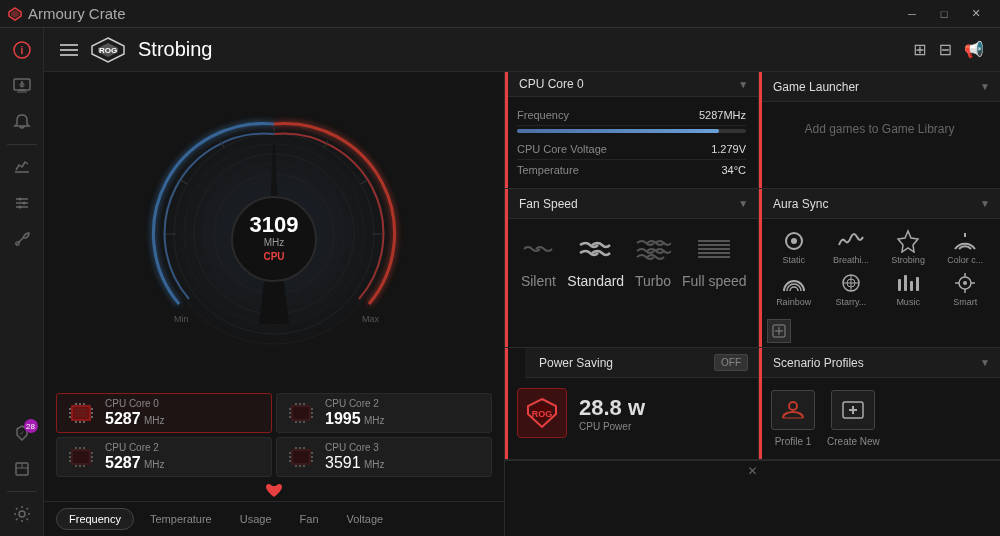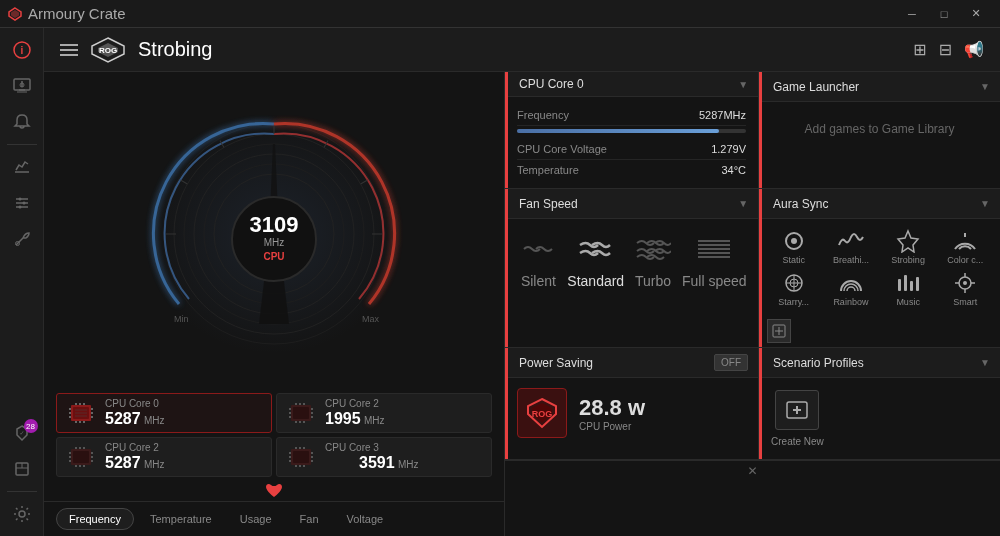--- a/index.html
+++ b/index.html
@@ -482,21 +482,21 @@
                   <rect x="16" y="1" width="2" height="2" fill="#555"></rect>
                 <rect x="8" y="19" width="2" height="2" fill="#555"></rect>
                   <rect x="12" y="19" width="2" height="2" fill="#555"></rect>
                   <rect x="16" y="19" width="2" height="2" fill="#555"></rect>
                 <rect x="6" y="5" width="16" height="12" fill="#2a1010" rx="1"></rect>
               </svg>
             </div>
             <div class="core-info">
               <div class="core-name">CPU Core 3</div>
               <div>
-                <span style="font-size:16px;font-weight:bold;color:#fff;margin-left:34px;">3591</span>
+                <span style="font-size:16px;font-weight:normal;color:#fff;">3591</span>
                 <span style="font-size:10px;color:#888;"> MHz</span>
               </div>
             </div>
           </div>
         </div>
 
         <div class="heart-container">
           <svg width="20" height="16" viewBox="0 0 20 16">
             <path d="M10 14 C10 14 2 8 2 4 C2 1 5 0 7 2 C8 3 9 3 10 3 C11 3 12 3 13 2 C15 0 18 1 18 4 C18 8 10 14 10 14Z" fill="#e84040"></path>
           </svg>
@@ -658,38 +658,38 @@
                       <path d="M8 20 A8 8 0 0 1 20 20" stroke="#aaa" stroke-width="2" fill="none"></path>
                       <line x1="14" y1="4" x2="14" y2="8" stroke="#aaa" stroke-width="2"></line>
                     </svg>
                 </div>
                 <span class="aura-label">Color c...</span>
               </div>
 
               <div class="aura-item">
                 <div class="aura-icon">
                   <svg width="28" height="24" viewBox="0 0 28 24">
+                    <path d="M4 20 A10 10 0 0 1 24 20" stroke="#aaa" stroke-width="2" fill="none"></path>
+                    <path d="M7 20 A7 7 0 0 1 21 20" stroke="#aaa" stroke-width="1.5" fill="none"></path>
+                    <path d="M10 20 A4 4 0 0 1 18 20" stroke="#aaa" stroke-width="1.5" fill="none"></path>
+                  </svg>
+                </div>
+                <span class="aura-label">Rainbow</span>
+              </div>
+
+              <div class="aura-item">
+                <div class="aura-icon">
+                  <svg width="28" height="24" viewBox="0 0 28 24">
                       <circle cx="14" cy="12" r="8" stroke="#aaa" stroke-width="1.5" fill="none"></circle>
                       <circle cx="14" cy="12" r="4" stroke="#aaa" stroke-width="1" fill="none"></circle>
                       <line x1="14" y1="4" x2="14" y2="20" stroke="#aaa" stroke-width="1"></line>
                       <line x1="6" y1="12" x2="22" y2="12" stroke="#aaa" stroke-width="1"></line>
                     </svg>
                 </div>
                 <span class="aura-label">Starry...</span>
-              </div>
-
-              <div class="aura-item">
-                <div class="aura-icon">
-                  <svg width="28" height="24" viewBox="0 0 28 24">
-                    <path d="M4 20 A10 10 0 0 1 24 20" stroke="#aaa" stroke-width="2" fill="none"></path>
-                    <path d="M7 20 A7 7 0 0 1 21 20" stroke="#aaa" stroke-width="1.5" fill="none"></path>
-                    <path d="M10 20 A4 4 0 0 1 18 20" stroke="#aaa" stroke-width="1.5" fill="none"></path>
-                  </svg>
-                </div>
-                <span class="aura-label">Rainbow</span>
               </div>
 
               <div class="aura-item">
                 <div class="aura-icon">
                   <svg width="28" height="24" viewBox="0 0 28 24">
                     <rect x="4" y="8" width="3" height="12" fill="#aaa" rx="1"></rect>
                     <rect x="10" y="4" width="3" height="16" fill="#aaa" rx="1"></rect>
                     <rect x="16" y="10" width="3" height="10" fill="#aaa" rx="1"></rect>
                     <rect x="22" y="6" width="3" height="14" fill="#aaa" rx="1"></rect>
                   </svg>
@@ -723,21 +723,21 @@
                 </div>
               </div>
             </div>
           </div>
         </div>
 
         <div class="widget-row">
 
           <div class="widget-box" style="flex: 1.05; position:relative;">
             <div style="position:absolute;left:0;top:0;width:3px;height:100%;background:#e84040;"></div>
-            <div class="widget-header" style="padding-left:14px;">
+            <div class="widget-header" style="padding-left:14px;margin-left:20px;">
               <span class="widget-title">Power Saving</span>
               <span class="toggle-off">OFF</span>
             </div>
             <div class="power-body">
               <div class="power-icon">
                 <svg width="32" height="32" viewBox="0 0 32 32">
                   <polygon points="16,2 30,9 30,17 16,30 2,17 2,9" stroke="#e84040" stroke-width="2" fill="none"></polygon>
                   <polygon points="16,6 26,11 26,16 16,26 6,16 6,11" fill="#5a0000" opacity="0.6"></polygon>
                   <text x="16" y="20" text-anchor="middle" fill="#e84040" font-size="9" font-weight="bold">ROG</text>
                 </svg>
@@ -752,20 +752,30 @@
           <div class="widget-box" style="flex: 1; position:relative;">
             <div style="position:absolute;left:0;top:0;width:3px;height:100%;background:#e84040;"></div>
             <div class="widget-header" style="padding-left:14px;">
               <span class="widget-title">Scenario Profiles</span>
               <span class="widget-chevron">▼</span>
             </div>
             <div class="profiles-body">
               <div class="profile-item">
                 <div class="profile-icon">
                   <svg width="28" height="24" viewBox="0 0 28 24">
+                    <path d="M4 20 C4 12 24 12 24 20" stroke="#c0392b" stroke-width="2" fill="none"></path>
+                    <circle cx="14" cy="8" r="4" stroke="#c0392b" stroke-width="2" fill="none"></circle>
+                    <line x1="4" y1="20" x2="24" y2="20" stroke="#c0392b" stroke-width="1"></line>
+                  </svg>
+                </div>
+                <span class="profile-label">Profile 1</span>
+              </div>
+              <div class="profile-item">
+                <div class="profile-icon">
+                  <svg width="28" height="24" viewBox="0 0 28 24">
                     <rect x="4" y="4" width="20" height="16" rx="2" stroke="#aaa" stroke-width="1.5" fill="none"></rect>
                     <line x1="14" y1="8" x2="14" y2="16" stroke="#aaa" stroke-width="2"></line>
                     <line x1="10" y1="12" x2="18" y2="12" stroke="#aaa" stroke-width="2"></line>
                   </svg>
                 </div>
                 <span class="profile-label">Create New</span>
               </div>
             </div>
           </div>
         </div>

